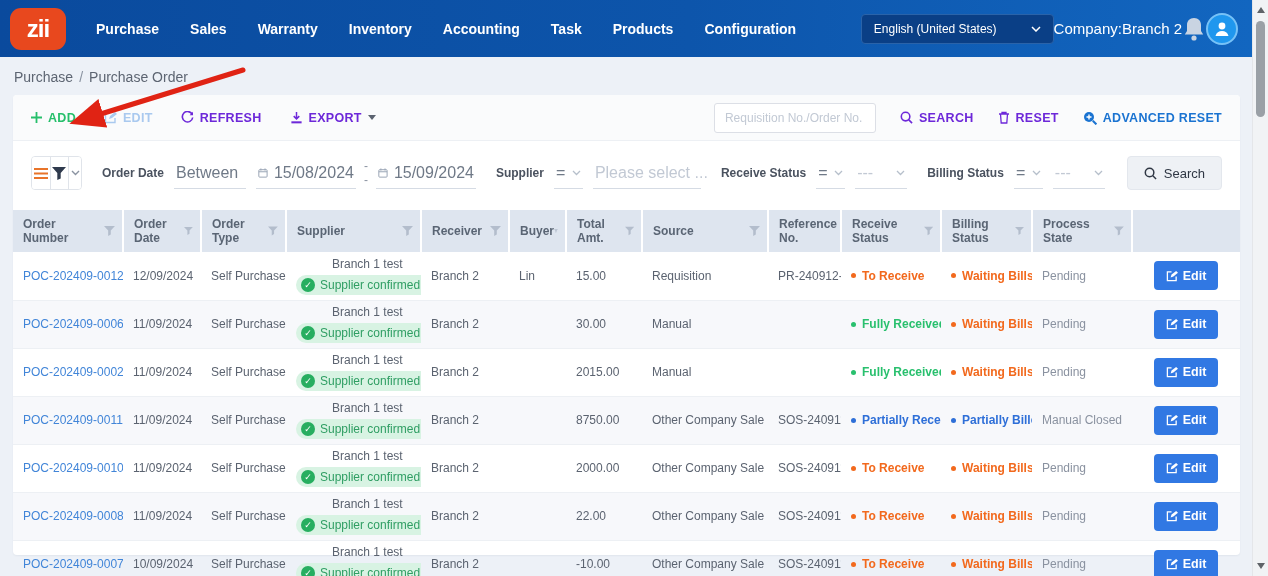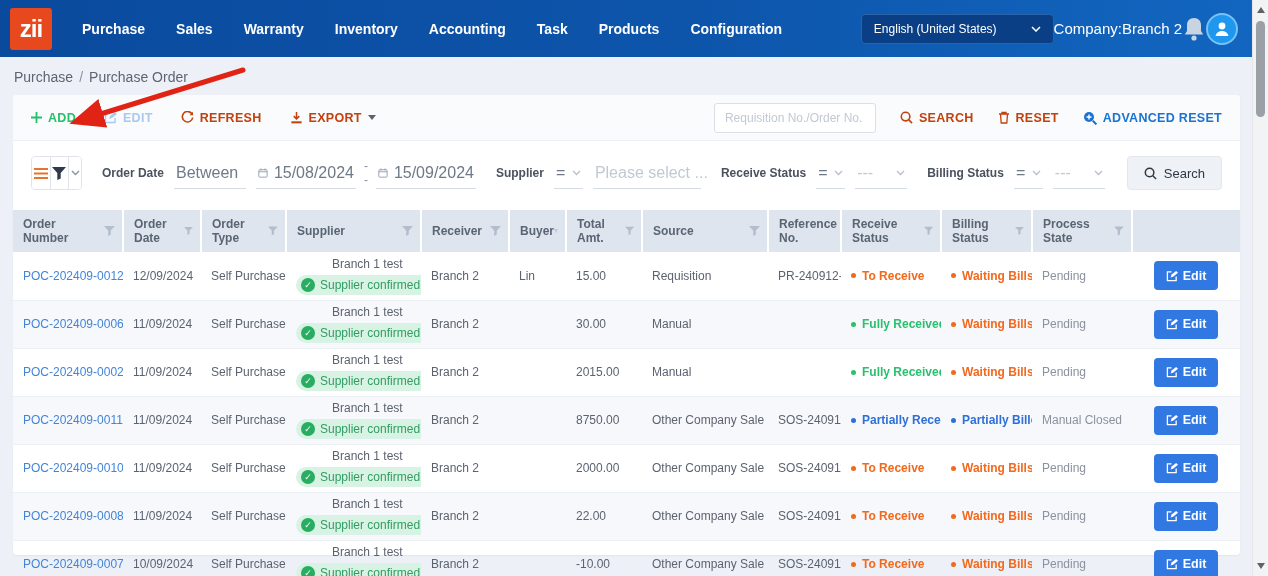--- a/index.html
+++ b/index.html
@@ -3,21 +3,21 @@
 <meta charset="utf-8">
 <style>
   * { margin:0; padding:0; box-sizing:border-box; }
   html,body { width:1268px; height:576px; overflow:hidden; background:#edf1f7;
     font-family:"Liberation Sans", sans-serif; }
   .page { width:1252px; height:576px; position:relative; }
 
   
   .navbar { height:57px; background:linear-gradient(90deg,#0a4a9d 0%,#0d55ab 55%,#1266c0 100%);
     display:flex; align-items:center; padding:0 14px 0 10px; }
-  .logo { width:42px; height:42px; background:#e8481e; border-radius:3px; color:#fff;
+  .logo { width:56px; height:42px; background:#e8481e; border-radius:11px; color:#fff;
     font-size:24px; font-weight:bold; display:flex; align-items:center; justify-content:center;
     letter-spacing:-1px; }
   .nav-items { display:flex; gap:31px; margin-left:30px; }
   .nav-item { color:#fff; font-size:14px; font-weight:600; cursor:pointer; white-space:nowrap; }
   .nav-right { margin-left:auto; display:flex; align-items:center; gap:0; }
   .lang-select { background:#0a3f86; border:1px solid #2a63a9; color:#fff; border-radius:4px;
     font-size:12px; padding:7px 12px; display:flex; align-items:center; gap:34px; cursor:pointer; }
   .company { color:#fff; font-size:15px; }
   .bell { width:24px; height:26px; }
   .avatar { width:32px; height:32px; border-radius:50%; background:#1f97ee; display:flex;
@@ -28,21 +28,21 @@
   .breadcrumb .sep { margin:0 6px; color:#8a93a1; }
 
   
   .card { margin:0 12px 0 13px; background:#fff; border-radius:4px;
     box-shadow:0 1px 2px rgba(30,50,90,.06); height:460px; }
 
   
   .toolbar { height:46px; display:flex; align-items:center; padding:0 18px; background:#fafbfc;
     border-bottom:1px solid #edf0f4; border-radius:4px 4px 0 0; }
   .tbtn { display:flex; align-items:center; gap:6px; font-size:12.5px; font-weight:bold;
-    letter-spacing:.3px; color:#c2410c; background:none; border:none; cursor:pointer;
+    letter-spacing:.3px; color:#6d28d9; background:none; border:none; cursor:pointer;
     margin-right:28px; font-family:inherit; }
   .tbtn.add { color:#26bf6b;text-align:center; }
   .tbtn.edit { color:#a9c9ef; }
   .toolbar-right { margin-left:auto; display:flex; align-items:center; gap:24px; }
   .req-input { width:162px; height:30px; border:1px solid #dcdfe6; border-radius:3px;
     font-size:12px; padding:0 10px; color:#5b6370; font-family:inherit; }
   .req-input::placeholder { color:#c2c9d4; }
   .tbtn.adv { color:#1a73d1; margin-right:0; }
   .tbtn.search, .tbtn.reset { margin-right:0; }
 

